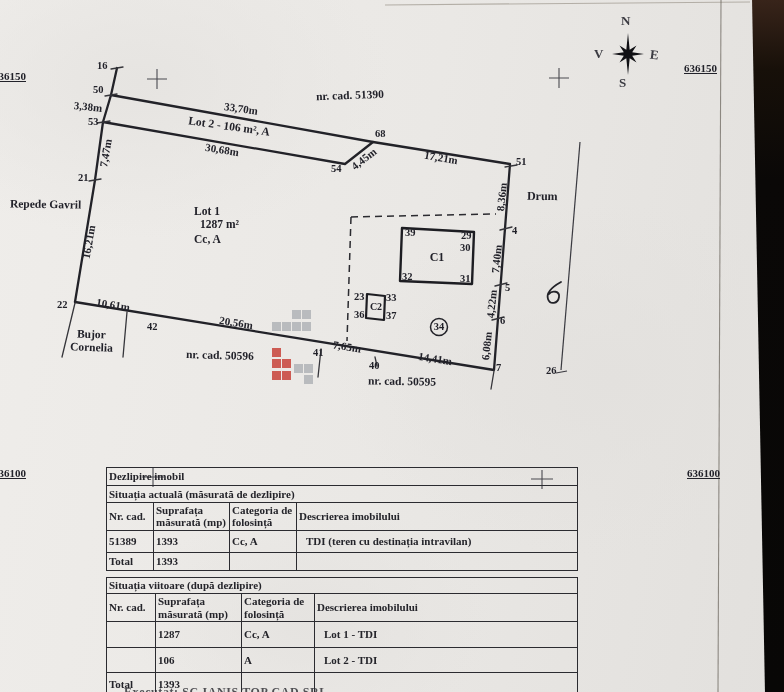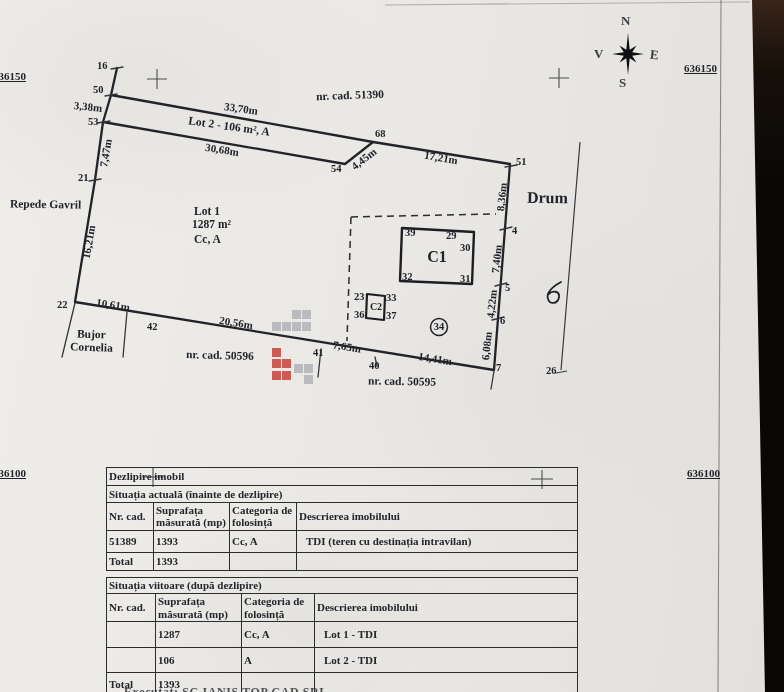--- a/index.html
+++ b/index.html
@@ -9,21 +9,21 @@
       radial-gradient(500px 320px at 78% 55%, #e3e1de 0%, rgba(227,225,222,0) 55%),
       radial-gradient(300px 200px at 40% 90%, #e5e3e0 0%, rgba(229,227,224,0) 60%),
       linear-gradient(100deg,#efedea 0%,#eae8e5 50%,#e2e0dd 100%);
     font-family:"Liberation Serif", serif;}
   svg.draw{position:absolute;left:0;top:0;}
   .lbl{position:absolute;font:bold 11px "Liberation Serif",serif;color:#22222a;white-space:nowrap;line-height:1;}
   .cc{transform-origin:center;}
   .u{text-decoration:underline;}
   .sm{font-size:10.5px;}
   .md{font-size:11.5px;}
-  .lg{font-size:16px;text-align:center;}
+  .lg{font-size:12px;text-align:center;}
   .compass-letter{font:bold 13px "Liberation Serif",serif;color:#3b3b42;}
   .t{position:absolute;border-collapse:collapse;table-layout:fixed;width:471px;
      font:bold 11px "Liberation Serif",serif;color:#24242a;}
   .t td{border:1.5px solid #2b2b30;text-align:left;vertical-align:middle;padding:1px 2px;line-height:1.12;overflow:hidden;}
   .t td.desc{text-align:left;padding-left:9px;}
   .scan-edge{position:absolute;top:0;right:0;width:34px;height:692px;
      background:linear-gradient(180deg,#38241a 0%,#171009 10%,#0a0807 26%,#080706 100%);
      clip-path:polygon(6% 0,100% 0,100% 100%,44% 100%);}
   .footer-cut{position:absolute;font:bold 12px "Liberation Serif",serif;color:#2a2a30;
      letter-spacing:.6px;opacity:.8;filter:blur(.3px);white-space:nowrap;}
@@ -126,21 +126,21 @@
 
   <div class="lbl md" style="left:316px;top:90px;transform:rotate(-2deg)">nr. cad. 51390</div>
   <div class="lbl md" style="left:186px;top:350px;transform:rotate(1.5deg)">nr. cad. 50596</div>
   <div class="lbl md" style="left:368px;top:376px;transform:rotate(1deg)">nr. cad. 50595</div>
   <div class="lbl md" style="left:10px;top:199px;transform:rotate(1deg)">Repede Gavril</div>
   <div class="lbl md" style="left:77px;top:329px;transform:rotate(2deg)">Bujor</div>
   <div class="lbl md" style="left:70px;top:342px;transform:rotate(2deg)">Cornelia</div>
   <div class="lbl lg" style="left:527px;top:190px;transform:rotate(1deg)">Drum</div>
 
   <div class="lbl md" style="left:194px;top:206px">Lot 1</div>
-  <div class="lbl md" style="left:192px;top:219px">1287 m²</div>
+  <div class="lbl md" style="left:200px;top:219px">1287 m²</div>
   <div class="lbl md" style="left:194px;top:234px">Cc, A</div>
   <div class="lbl md" style="left:188px;top:121px;transform:rotate(8deg)">Lot 2 - 106 m², A</div>
 
   <div class="lbl cc" style="left:241px;top:109px;transform:translate(-50%,-50%) rotate(8deg)">33,70m</div>
   <div class="lbl cc" style="left:222px;top:150px;transform:translate(-50%,-50%) rotate(9deg)">30,68m</div>
   <div class="lbl cc" style="left:88px;top:107px;transform:translate(-50%,-50%) rotate(6deg)">3,38m</div>
   <div class="lbl cc" style="left:106px;top:153px;transform:translate(-50%,-50%) rotate(-80deg)">7,47m</div>
   <div class="lbl cc" style="left:89px;top:242px;transform:translate(-50%,-50%) rotate(-80deg)">16,21m</div>
   <div class="lbl cc" style="left:113px;top:305px;transform:translate(-50%,-50%) rotate(9deg)">10,61m</div>
   <div class="lbl cc" style="left:236px;top:323px;transform:translate(-50%,-50%) rotate(9deg)">20,56m</div>
@@ -165,21 +165,21 @@
   <div class="lbl sm" style="left:500px;top:316px">6</div>
   <div class="lbl sm" style="left:505px;top:283px">5</div>
   <div class="lbl sm" style="left:512px;top:226px">4</div>
   <div class="lbl sm" style="left:516px;top:157px">51</div>
   <div class="lbl sm" style="left:375px;top:129px">68</div>
   <div class="lbl sm" style="left:331px;top:164px">54</div>
   <div class="lbl sm" style="left:546px;top:366px">26</div>
 
   <div class="lbl cc lg" style="left:437px;top:257px;transform:translate(-50%,-50%)">C1</div>
   <div class="lbl sm" style="left:405px;top:228px">39</div>
-  <div class="lbl sm" style="left:446px;top:231px">29</div>
+  <div class="lbl sm" style="left:461px;top:231px">29</div>
   <div class="lbl sm" style="left:460px;top:243px">30</div>
   <div class="lbl sm" style="left:402px;top:272px">32</div>
   <div class="lbl sm" style="left:460px;top:274px">31</div>
   <div class="lbl cc" style="left:376px;top:307px;transform:translate(-50%,-50%);font-size:10px">C2</div>
   <div class="lbl sm" style="left:354px;top:292px">23</div>
   <div class="lbl sm" style="left:386px;top:293px">33</div>
   <div class="lbl sm" style="left:354px;top:310px">36</div>
   <div class="lbl sm" style="left:386px;top:311px">37</div>
   <div class="lbl cc sm" style="left:439px;top:327px;transform:translate(-50%,-50%)">34</div>
 
@@ -188,21 +188,21 @@
         <col style="width:47px">
         <col style="width:76px">
         <col style="width:67px">
         <col style="width:281px">
       </colgroup>
     <tbody>
         <tr style="height:18px">
           <td colspan="4">Dezlipire imobil</td>
         </tr>
     <tr style="height:17px">
-          <td colspan="4">Situația actuală (înainte de dezlipire)</td>
+          <td colspan="4">Situația actuală (măsurată de dezlipire)</td>
         </tr>
     <tr style="height:27px">
       <td>Nr. cad.</td>
       <td>Suprafața măsurată (mp)</td>
       <td>Categoria de folosință</td>
       <td>Descrierea imobilului</td>
     </tr>
     <tr style="height:22px">
       <td>51389</td>
       <td>1393</td>

